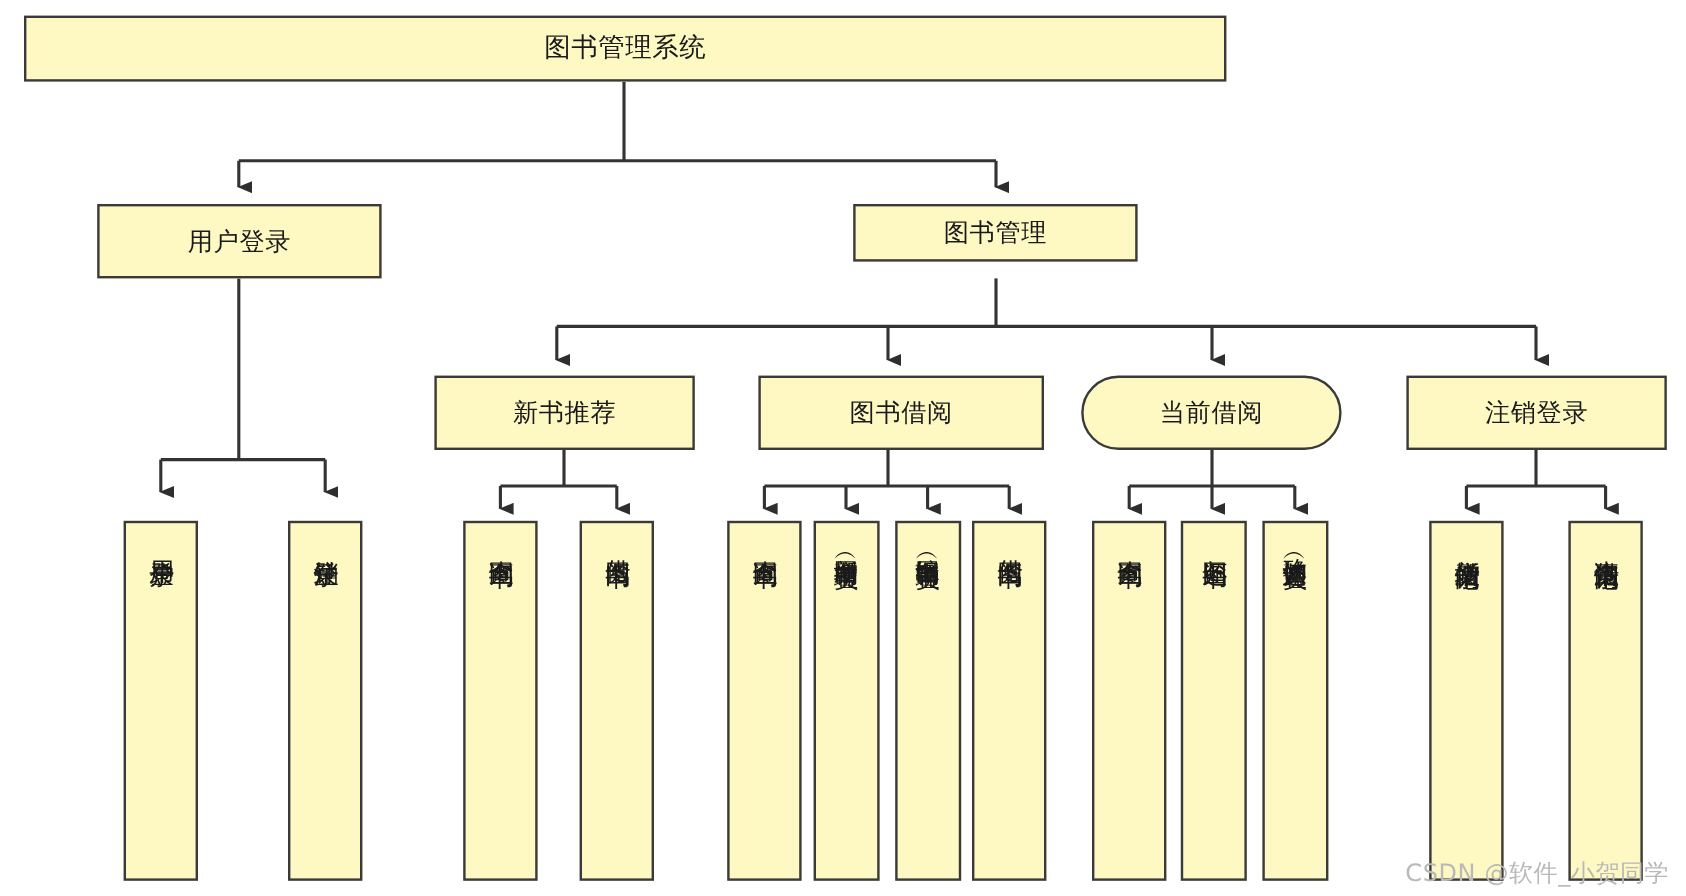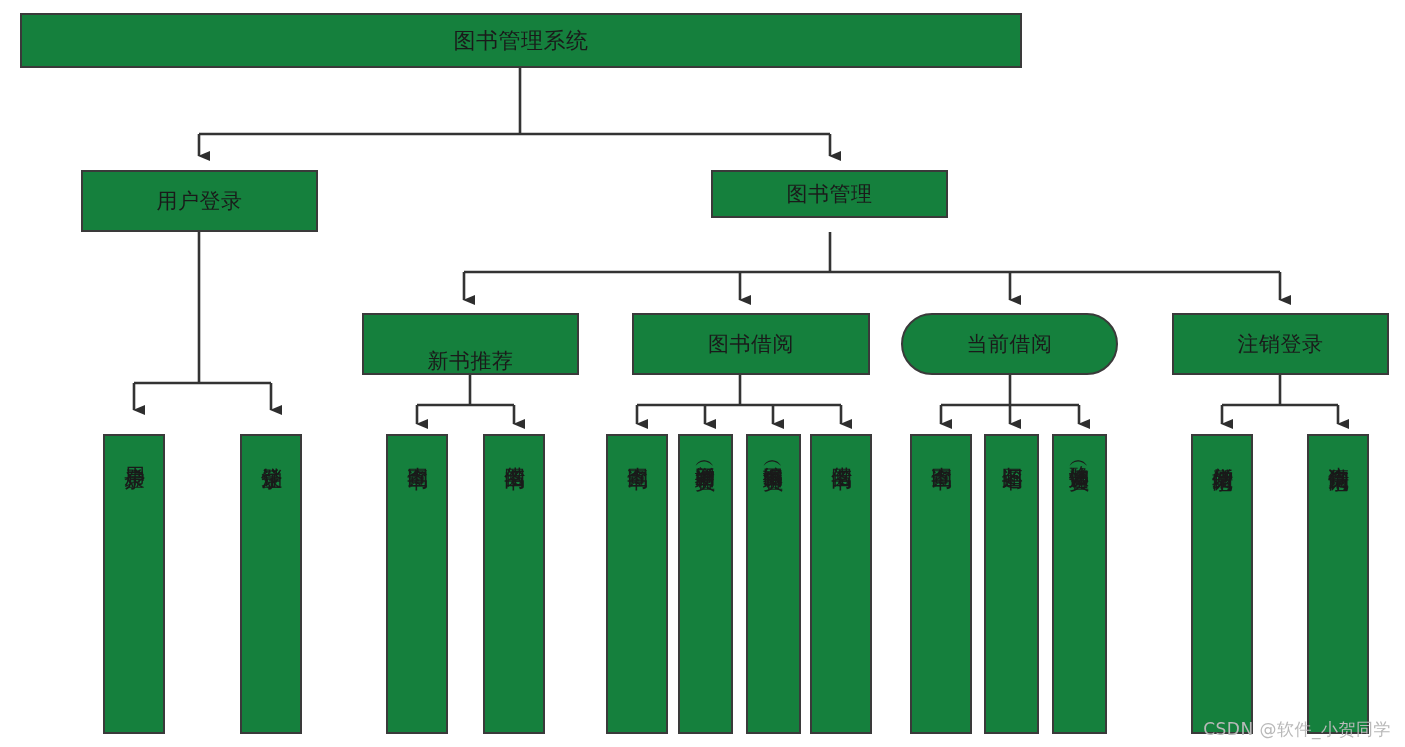--- a/index.html
+++ b/index.html
@@ -21,21 +21,21 @@
     position: absolute;
     left: 0;
     top: 0;
     width: 1405px;
     height: 747px;
     pointer-events: none;
   }
   .node {
     position: absolute;
     box-sizing: border-box;
-    background: #15803d;
+    background: #fef9c3;
     border: 2.5px solid #3a3a3a;
     display: flex;
     align-items: center;
     justify-content: center;
     color: #1a1a1a;
   }
   .node .label {
     font-size: 21px;
     line-height: 1.15;
     letter-spacing: 0.5px;
@@ -56,21 +56,21 @@
     white-space: nowrap;
   }
   .node.leaf.tall .label {
     font-size: 20px;
     line-height: 1.2;
   }
   .watermark {
     position: absolute;
     right: 14px;
     bottom: 6px;
-    font-size: 17px;
+    font-size: 20px;
     color: #b9b9b9;
     letter-spacing: 0.5px;
     white-space: nowrap;
   }
 </style>
 </head>
 <body>
 
 <div id="canvas">
 
@@ -128,21 +128,21 @@
     <span class="label">图书管理系统</span>
   </div>
 
   <div class="node" style="left:81px; top:170px; width:237px; height:62px;">
     <span class="label">用户登录</span>
   </div>
   <div class="node" style="left:711px; top:170px; width:237px; height:48px;">
     <span class="label">图书管理</span>
   </div>
 
-  <div class="node" style="left:362px; top:313px; width:217px; height:62px;align-items:flex-end;">
+  <div class="node" style="left:362px; top:313px; width:217px; height:62px;">
     <span class="label">新书推荐</span>
   </div>
   <div class="node" style="left:632px; top:313px; width:238px; height:62px;">
     <span class="label">图书借阅</span>
   </div>
   <div class="node" style="left:901px; top:313px; width:217px; height:62px;border-radius:31px;">
     <span class="label">当前借阅</span>
   </div>
   <div class="node" style="left:1172px; top:313px; width:217px; height:62px;">
     <span class="label">注销登录</span>

